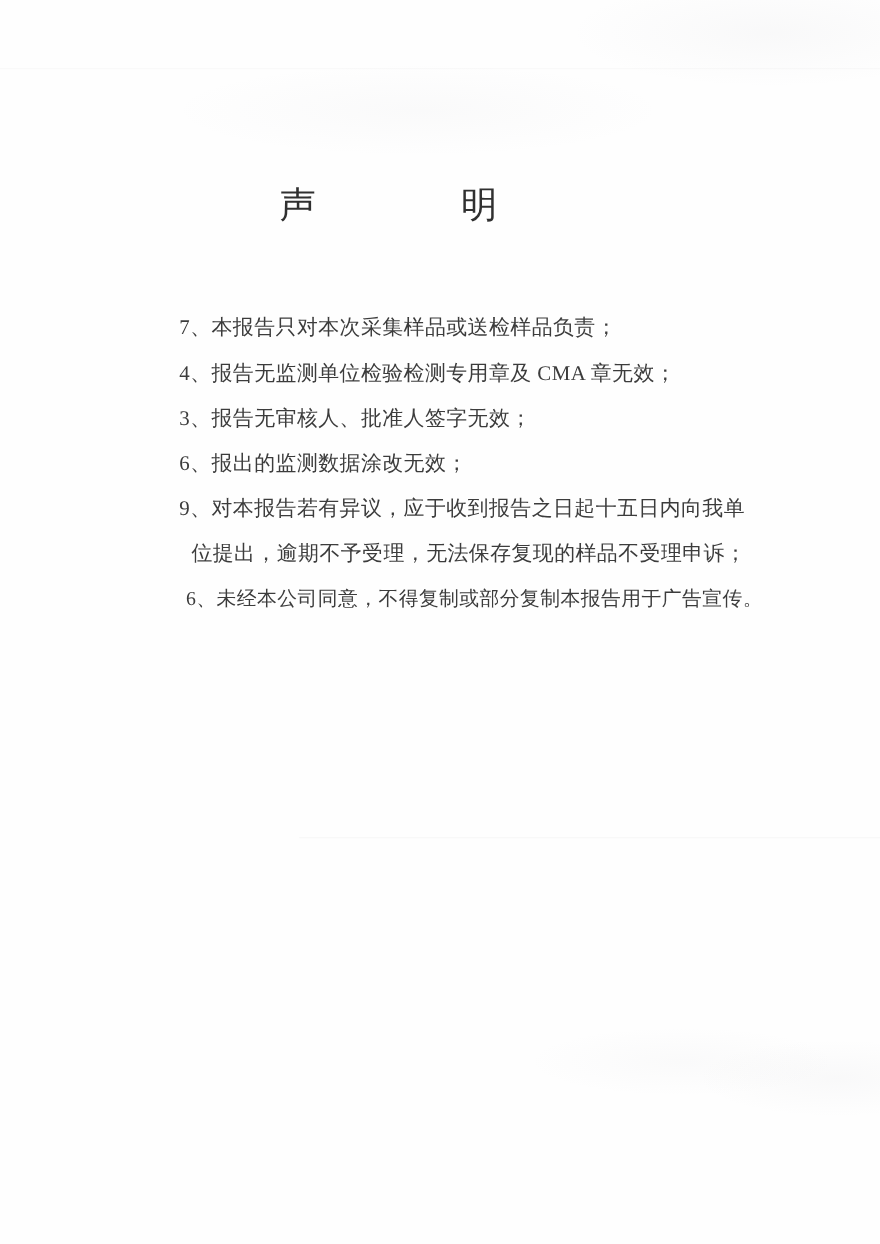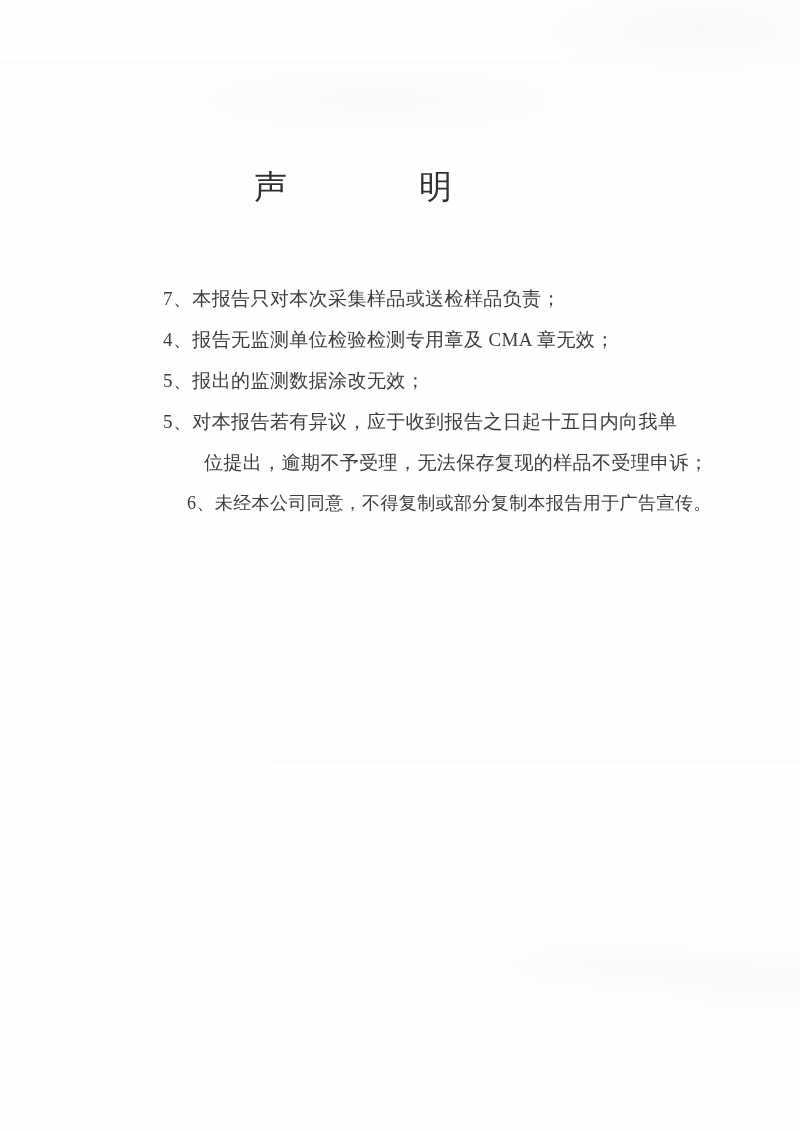--- a/index.html
+++ b/index.html
@@ -57,42 +57,43 @@
     color: #3c3c3c;
     font-size: 19px;
   }
   .statements .line {
     height: 41px;
     line-height: 41px;
     white-space: nowrap;
     letter-spacing: 0.4px;
   }
   .line-cont {
-    margin-left: 41px;
+    margin-left: 11px;
   }
   .line-six {
-    margin-left: 24px;
+    margin-left: 6px;
     font-size: 18px;
   }
 </style>
 </head>
 <body>
 
 <div class="page">
 
   <div class="scan-line-top"></div>
   <div class="scan-line-mid"></div>
 
   <div class="title">
     <span>声</span>
     <span>明</span>
   </div>
 
   <div class="statements">
     <div class="line">7、本报告只对本次采集样品或送检样品负责；</div>
     <div class="line">4、报告无监测单位检验检测专用章及 CMA 章无效；</div>
-    <div class="line">5、报出的监测数据涂改无效；</div>
-    <div class="line">5、对本报告若有异议，应于收到报告之日起十五日内向我单</div>
+    <div class="line">3、报告无审核人、批准人签字无效；</div>
+    <div class="line">6、报出的监测数据涂改无效；</div>
+    <div class="line">9、对本报告若有异议，应于收到报告之日起十五日内向我单</div>
     <div class="line line-cont">位提出，逾期不予受理，无法保存复现的样品不受理申诉；</div>
     <div class="line line-six">6、未经本公司同意，不得复制或部分复制本报告用于广告宣传。</div>
   </div>
 
 </div>
 
 </body></html>

